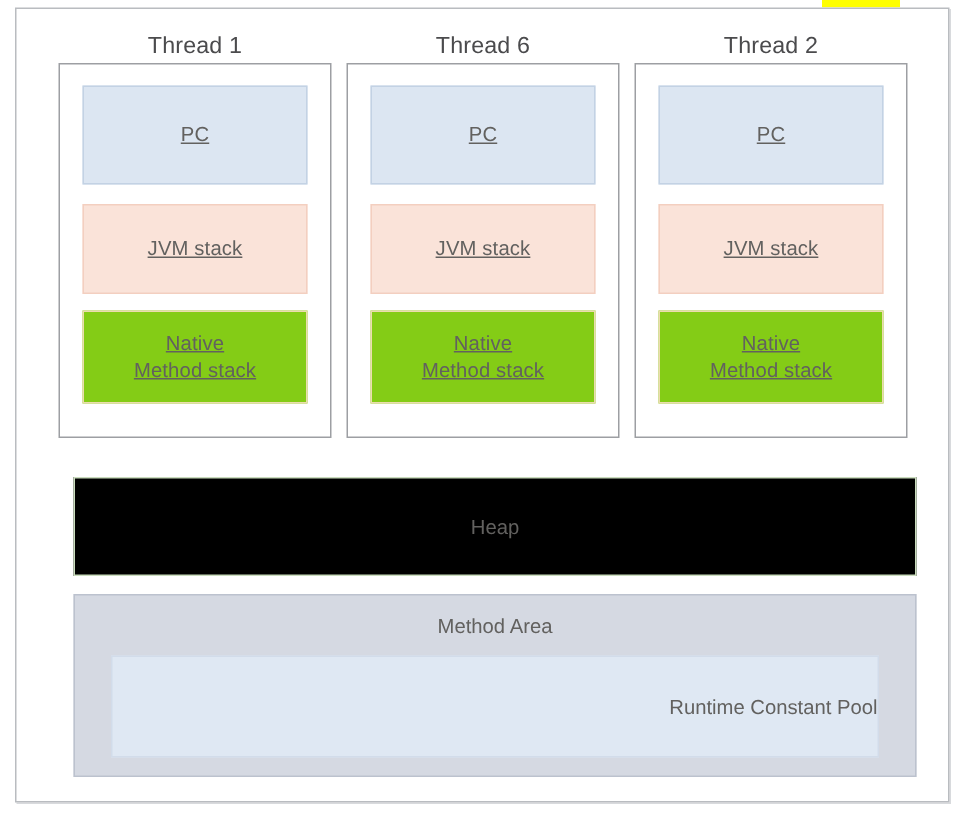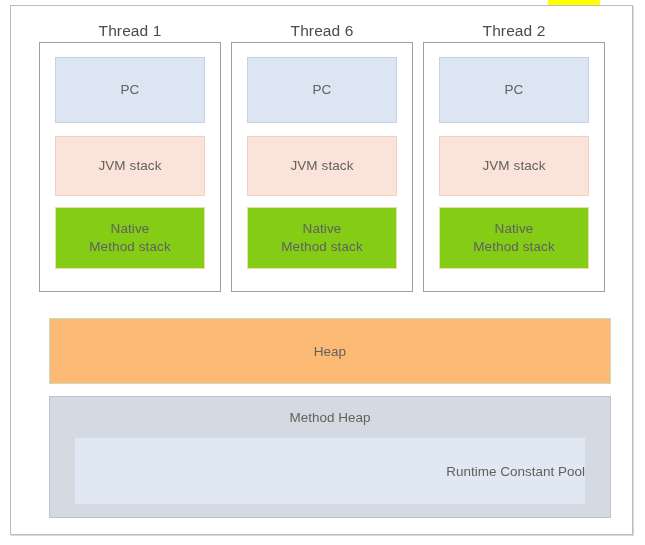--- a/index.html
+++ b/index.html
@@ -72,21 +72,21 @@
     width: 100%;
     display: flex;
     flex-direction: column;
     align-items: center;
     justify-content: center;
     font-size: 13.5px;
     color: #62615f;
     text-align: center;
     letter-spacing: 0.1px;
   }
-  .mem-block .line { line-height: 18px; }
+  .mem-block .line { line-height: 18px; text-decoration: underline; }
 
   .block-pc {
     height: 66px;
     background: #dce6f2;
     border: 1px solid #c3d2e4;
     margin-bottom: 13px;
   }
   .block-jvm {
     height: 60px;
     background: #fae3d9;
@@ -100,21 +100,21 @@
   }
 
   
   #heap-block {
     position: absolute;
     left: 38px;
     top: 312px;
     width: 562px;
     height: 66px;
     box-sizing: border-box;
-    background: #fdba74;
+    background: #000000;
     border: 1px solid #cadcbd;
     display: flex;
     align-items: center;
     justify-content: center;
     font-size: 13.5px;
     color: #62615f;
   }
 
   
   #method-area-block {
@@ -205,19 +205,19 @@
       </div>
     </div>
 
   </div>
 
   <div id="heap-block">
     <span>Heap</span>
   </div>
 
   <div id="method-area-block">
-    <div id="method-area-title">Method Heap</div>
+    <div id="method-area-title">Method Area</div>
     <div id="runtime-constant-pool">
       <span>Runtime Constant Pool</span>
     </div>
   </div>
 
 </div>
 
 </body></html>

